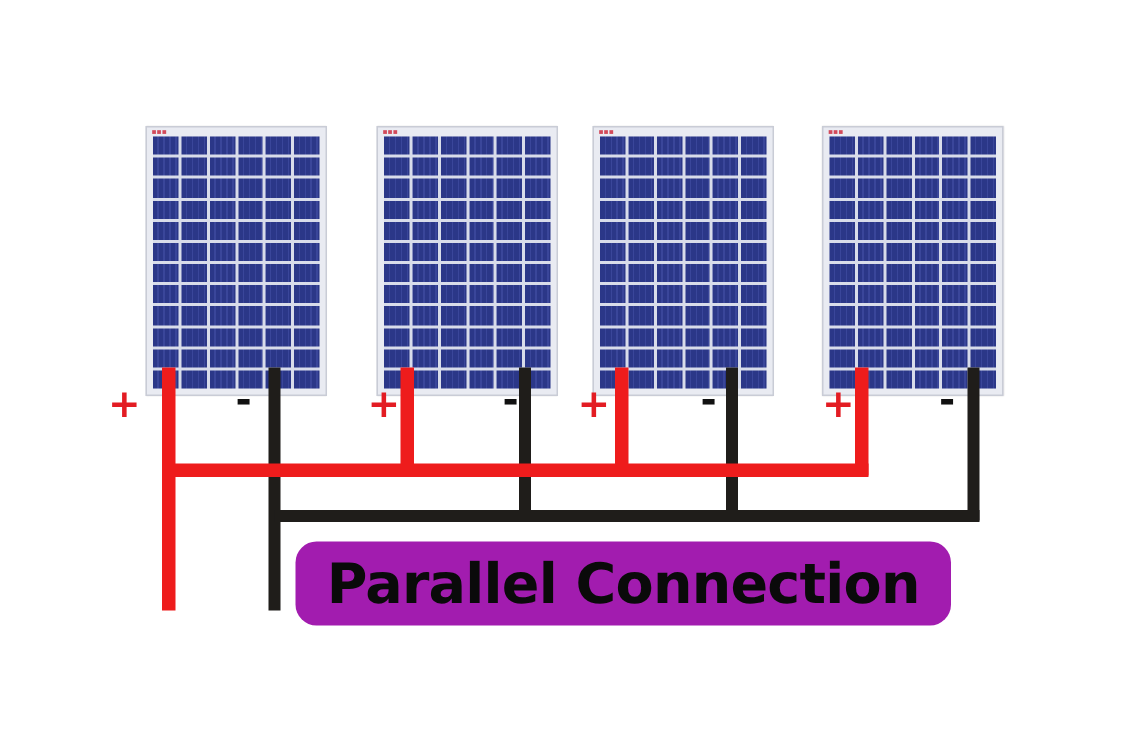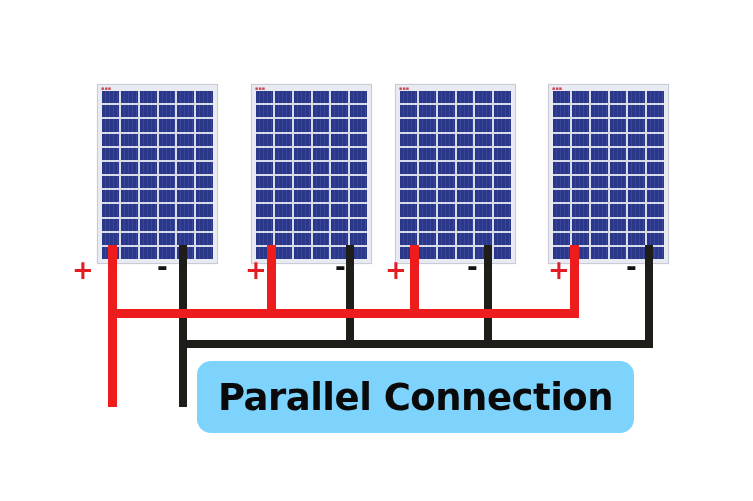--- a/index.html
+++ b/index.html
@@ -65,22 +65,22 @@
       font-weight: bold;
       line-height: 1;
     }
     .sign.plus { color: #e31c23; font-size: 26px; }
     .sign.minus { color: #111111; font-size: 26px; }
     .label-box {
       position: absolute;
       left: 197px;
       top: 361px;
       width: 437px;
-      height: 72px;
-      background: #7dd3fc;
+      height: 56px;
+      background: #a21caf;
       border-radius: 14px;
       display: flex;
       align-items: center;
       justify-content: center;
     }
     .label-text {
       font-family: "DejaVu Sans", sans-serif;
       font-weight: bold;
       font-size: 37px;
       color: #0a0a0a;

